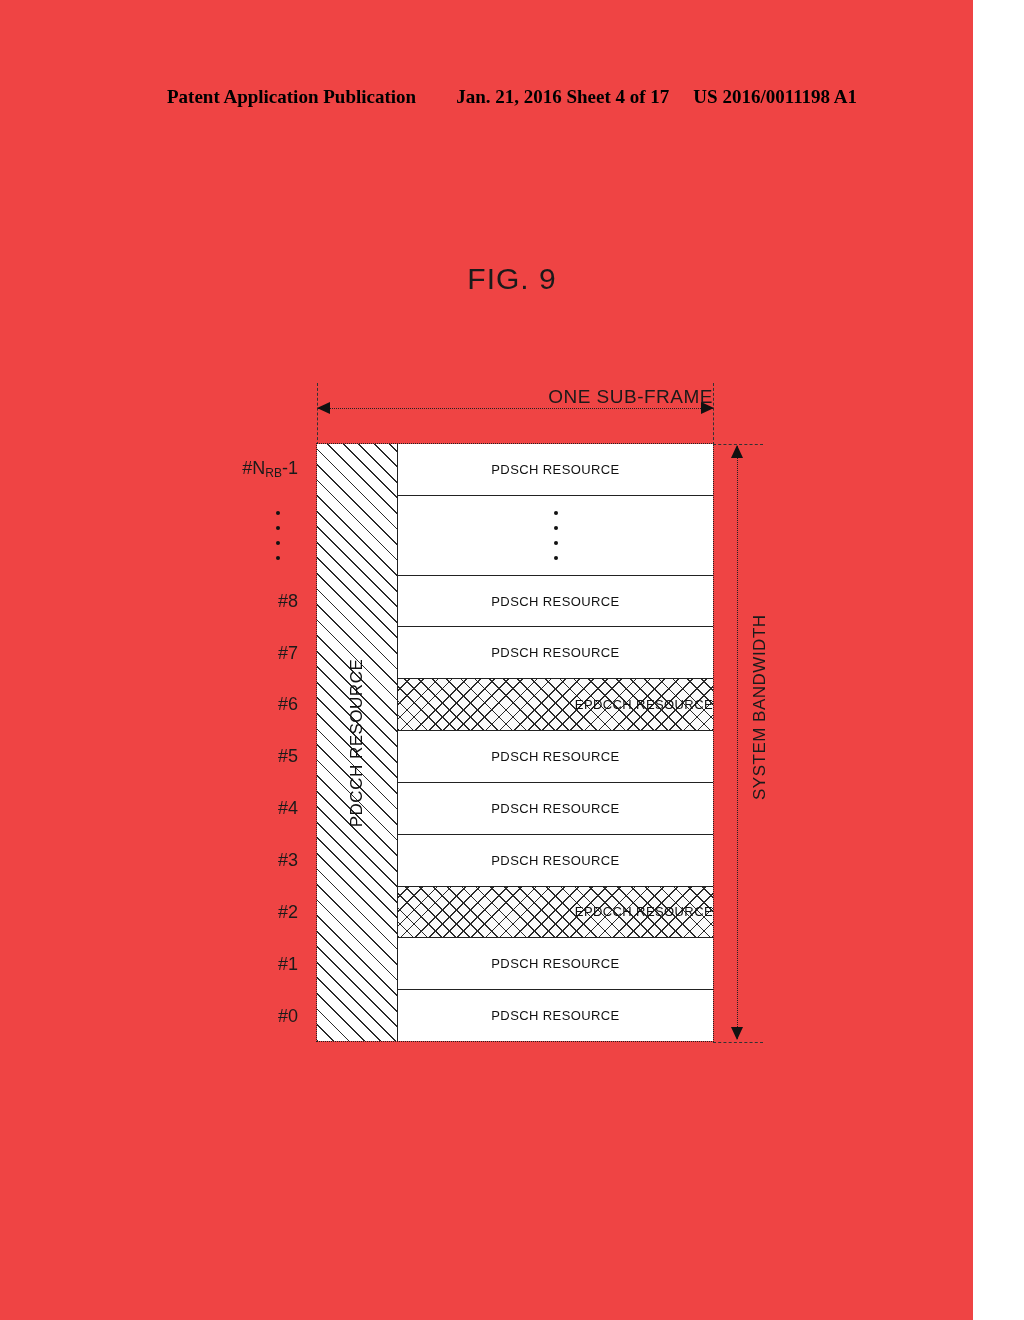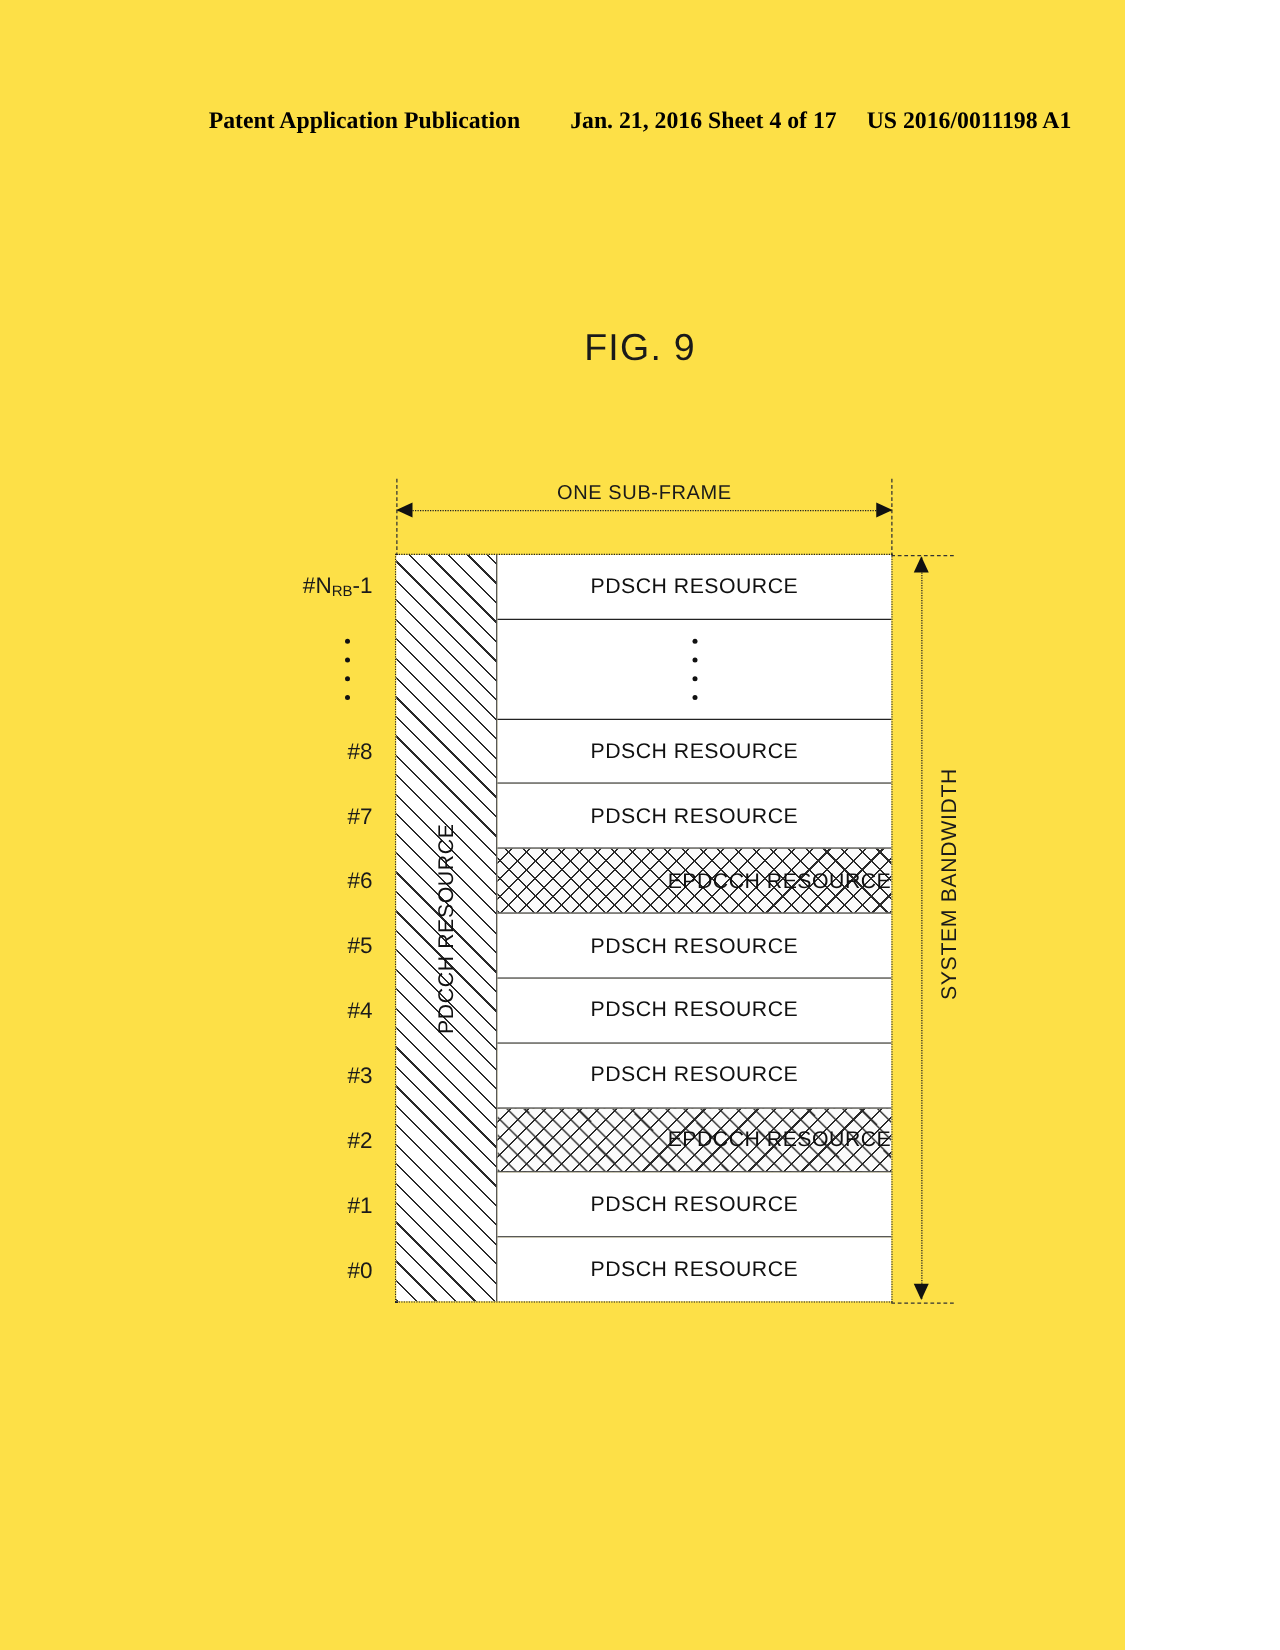--- a/index.html
+++ b/index.html
@@ -2,23 +2,23 @@
 <html><head>
 <meta charset="utf-8">
 <style>
   html, body {
     margin: 0;
     padding: 0;
     background: #ffffff;
   }
   #page {
     position: relative;
-    width: 900px;
+    width: 973px;
     height: 1320px;
-    background: #fde047;
+    background: #ef4444;
     overflow: hidden;
     font-family: "Liberation Sans", sans-serif;
   }
 
   
   #pub-header {
     position: absolute;
     left: 0;
     top: 86px;
     width: 1024px;
@@ -94,22 +94,22 @@
   }
   #subframe-arrow-right {
     left: 701px;
     border-left: 13px solid #111;
   }
   #subframe-label {
     position: absolute;
     left: 318px;
     top: 386px;
     width: 395px;
-    text-align: center;
-    font-size: 16px;
+    text-align: right;
+    font-size: 19px;
     letter-spacing: 0.5px;
     color: #1a1a1a;
   }
 
   
   #grid-box {
     position: absolute;
     left: 316px;
     top: 443px;
     width: 398px;
@@ -164,21 +164,21 @@
     display: flex;
     align-items: center;
     justify-content: center;
     background: #ffffff;
     overflow: hidden;
   }
   .res-row:last-child { border-bottom: none; }
 
   .res-row .res-text {
     position: relative;
-    font-size: 17px;
+    font-size: 13px;
     letter-spacing: 0.4px;
     color: #111;
     white-space: nowrap;
     z-index: 2;
   }
 
   
   .res-row.pdsch { }
 
   

